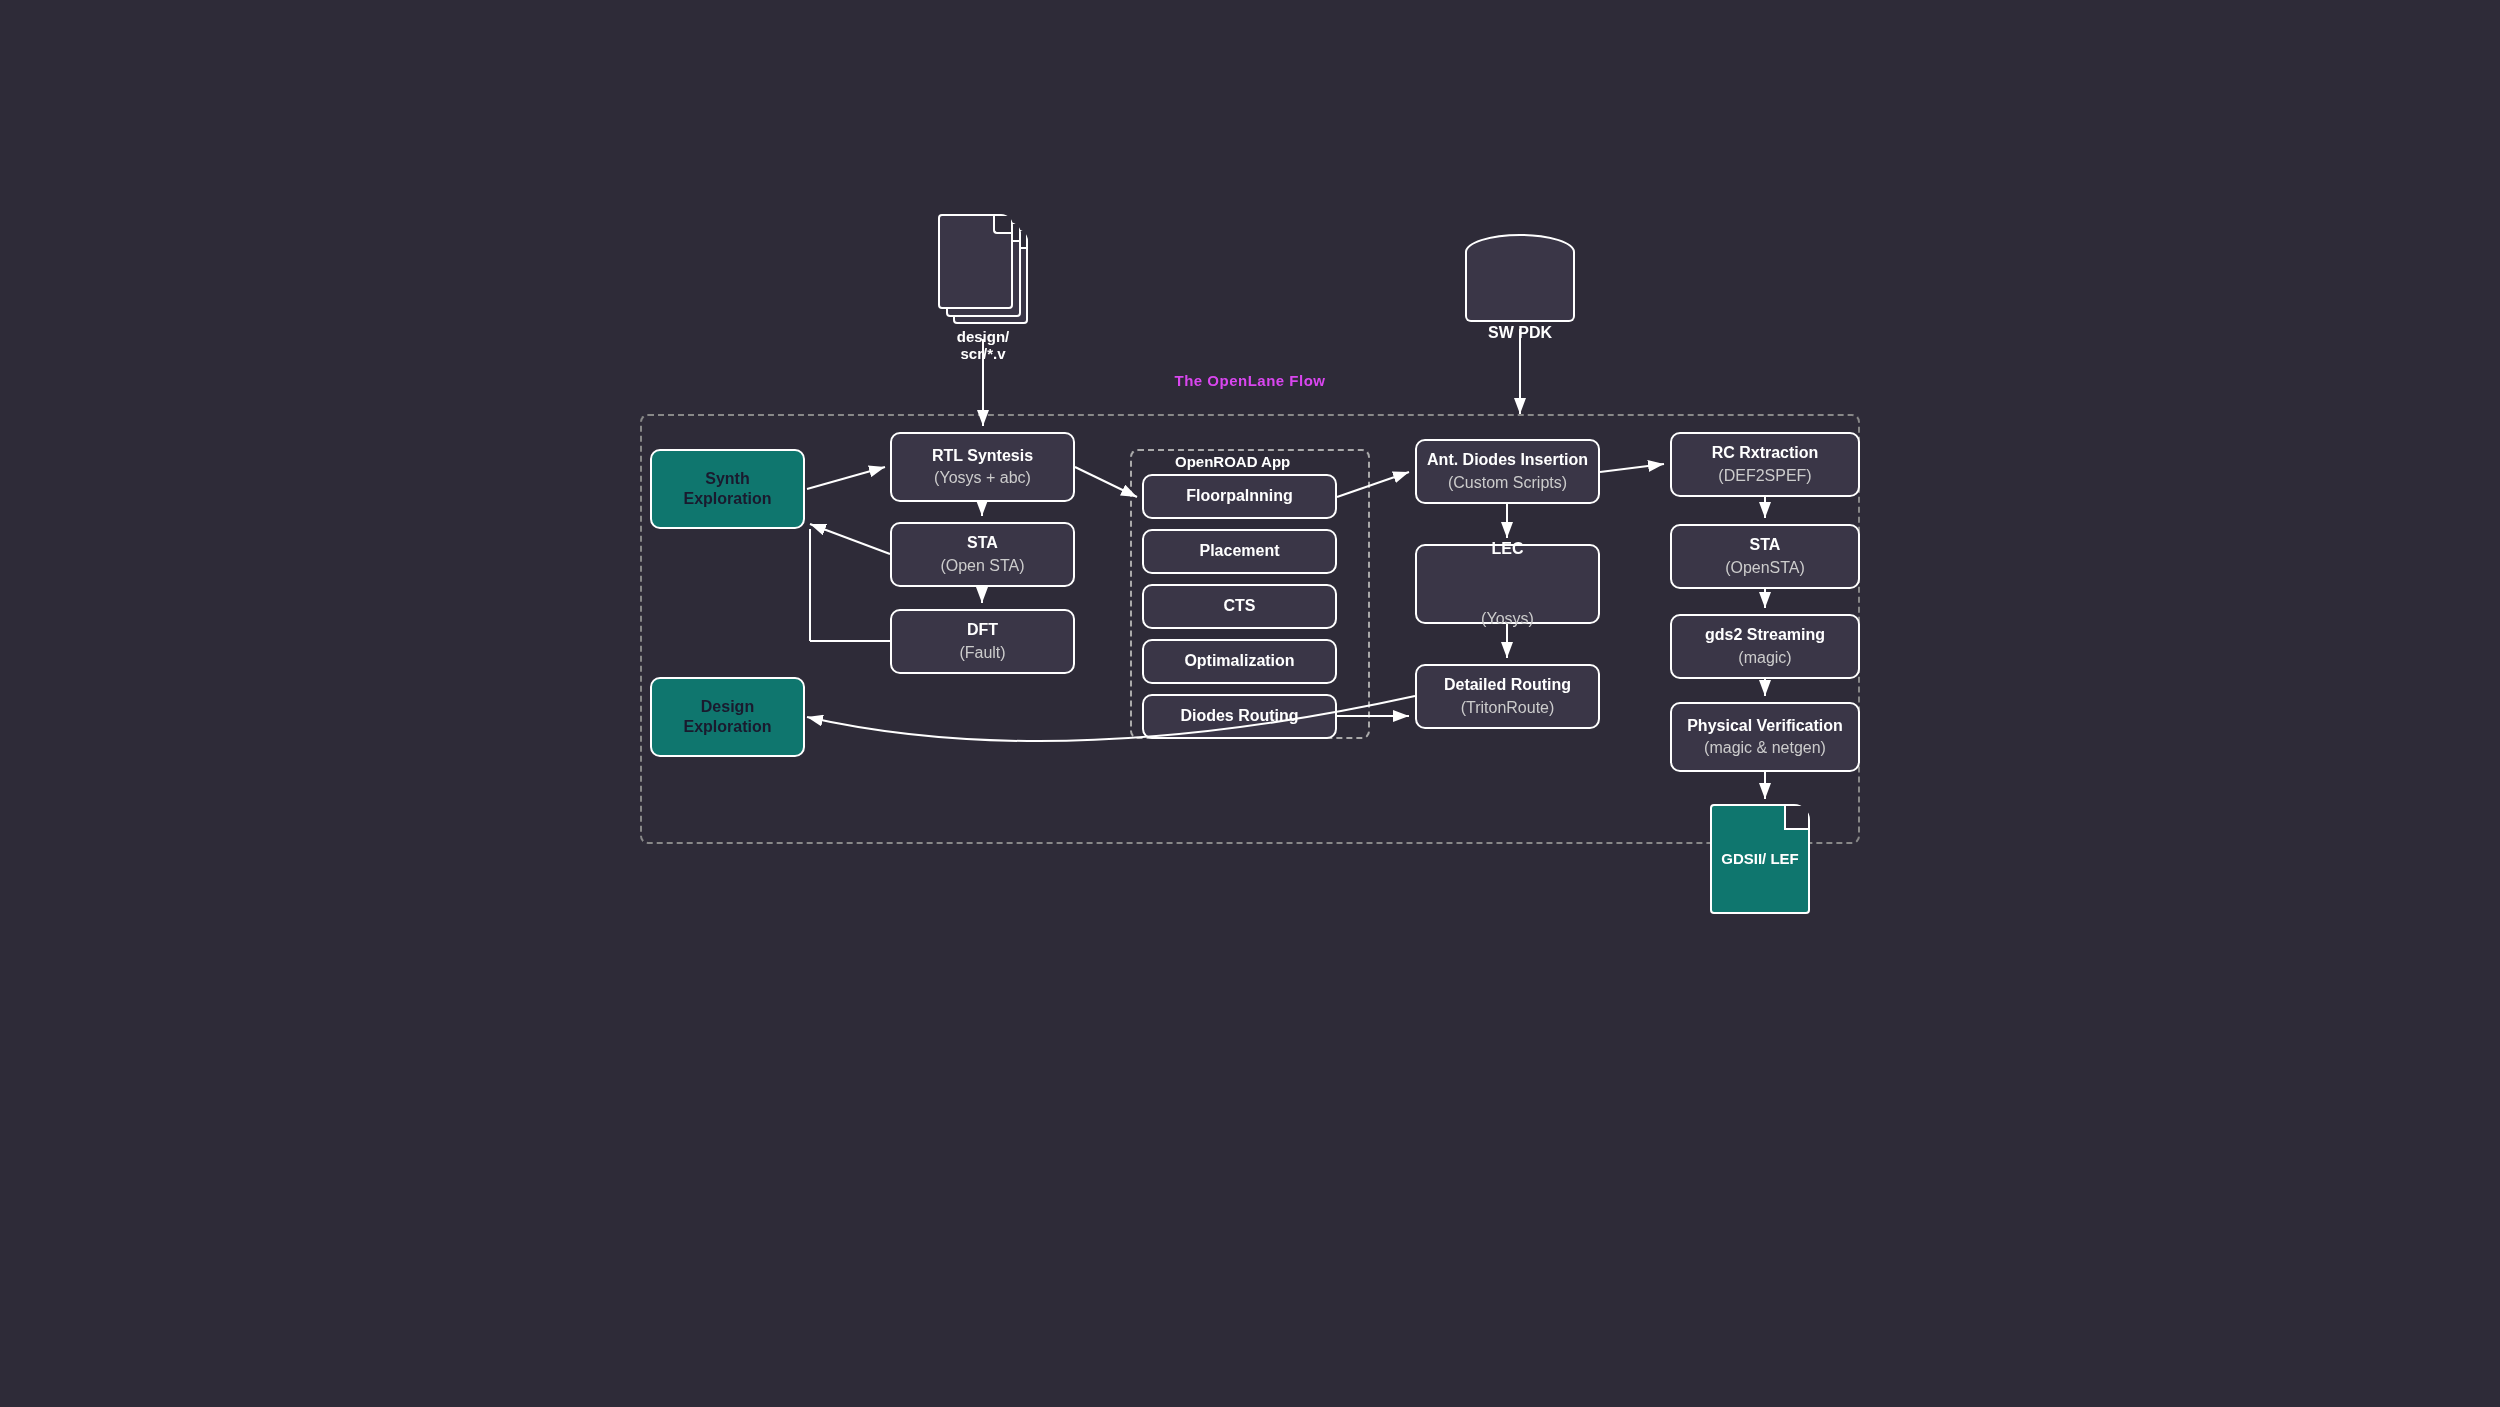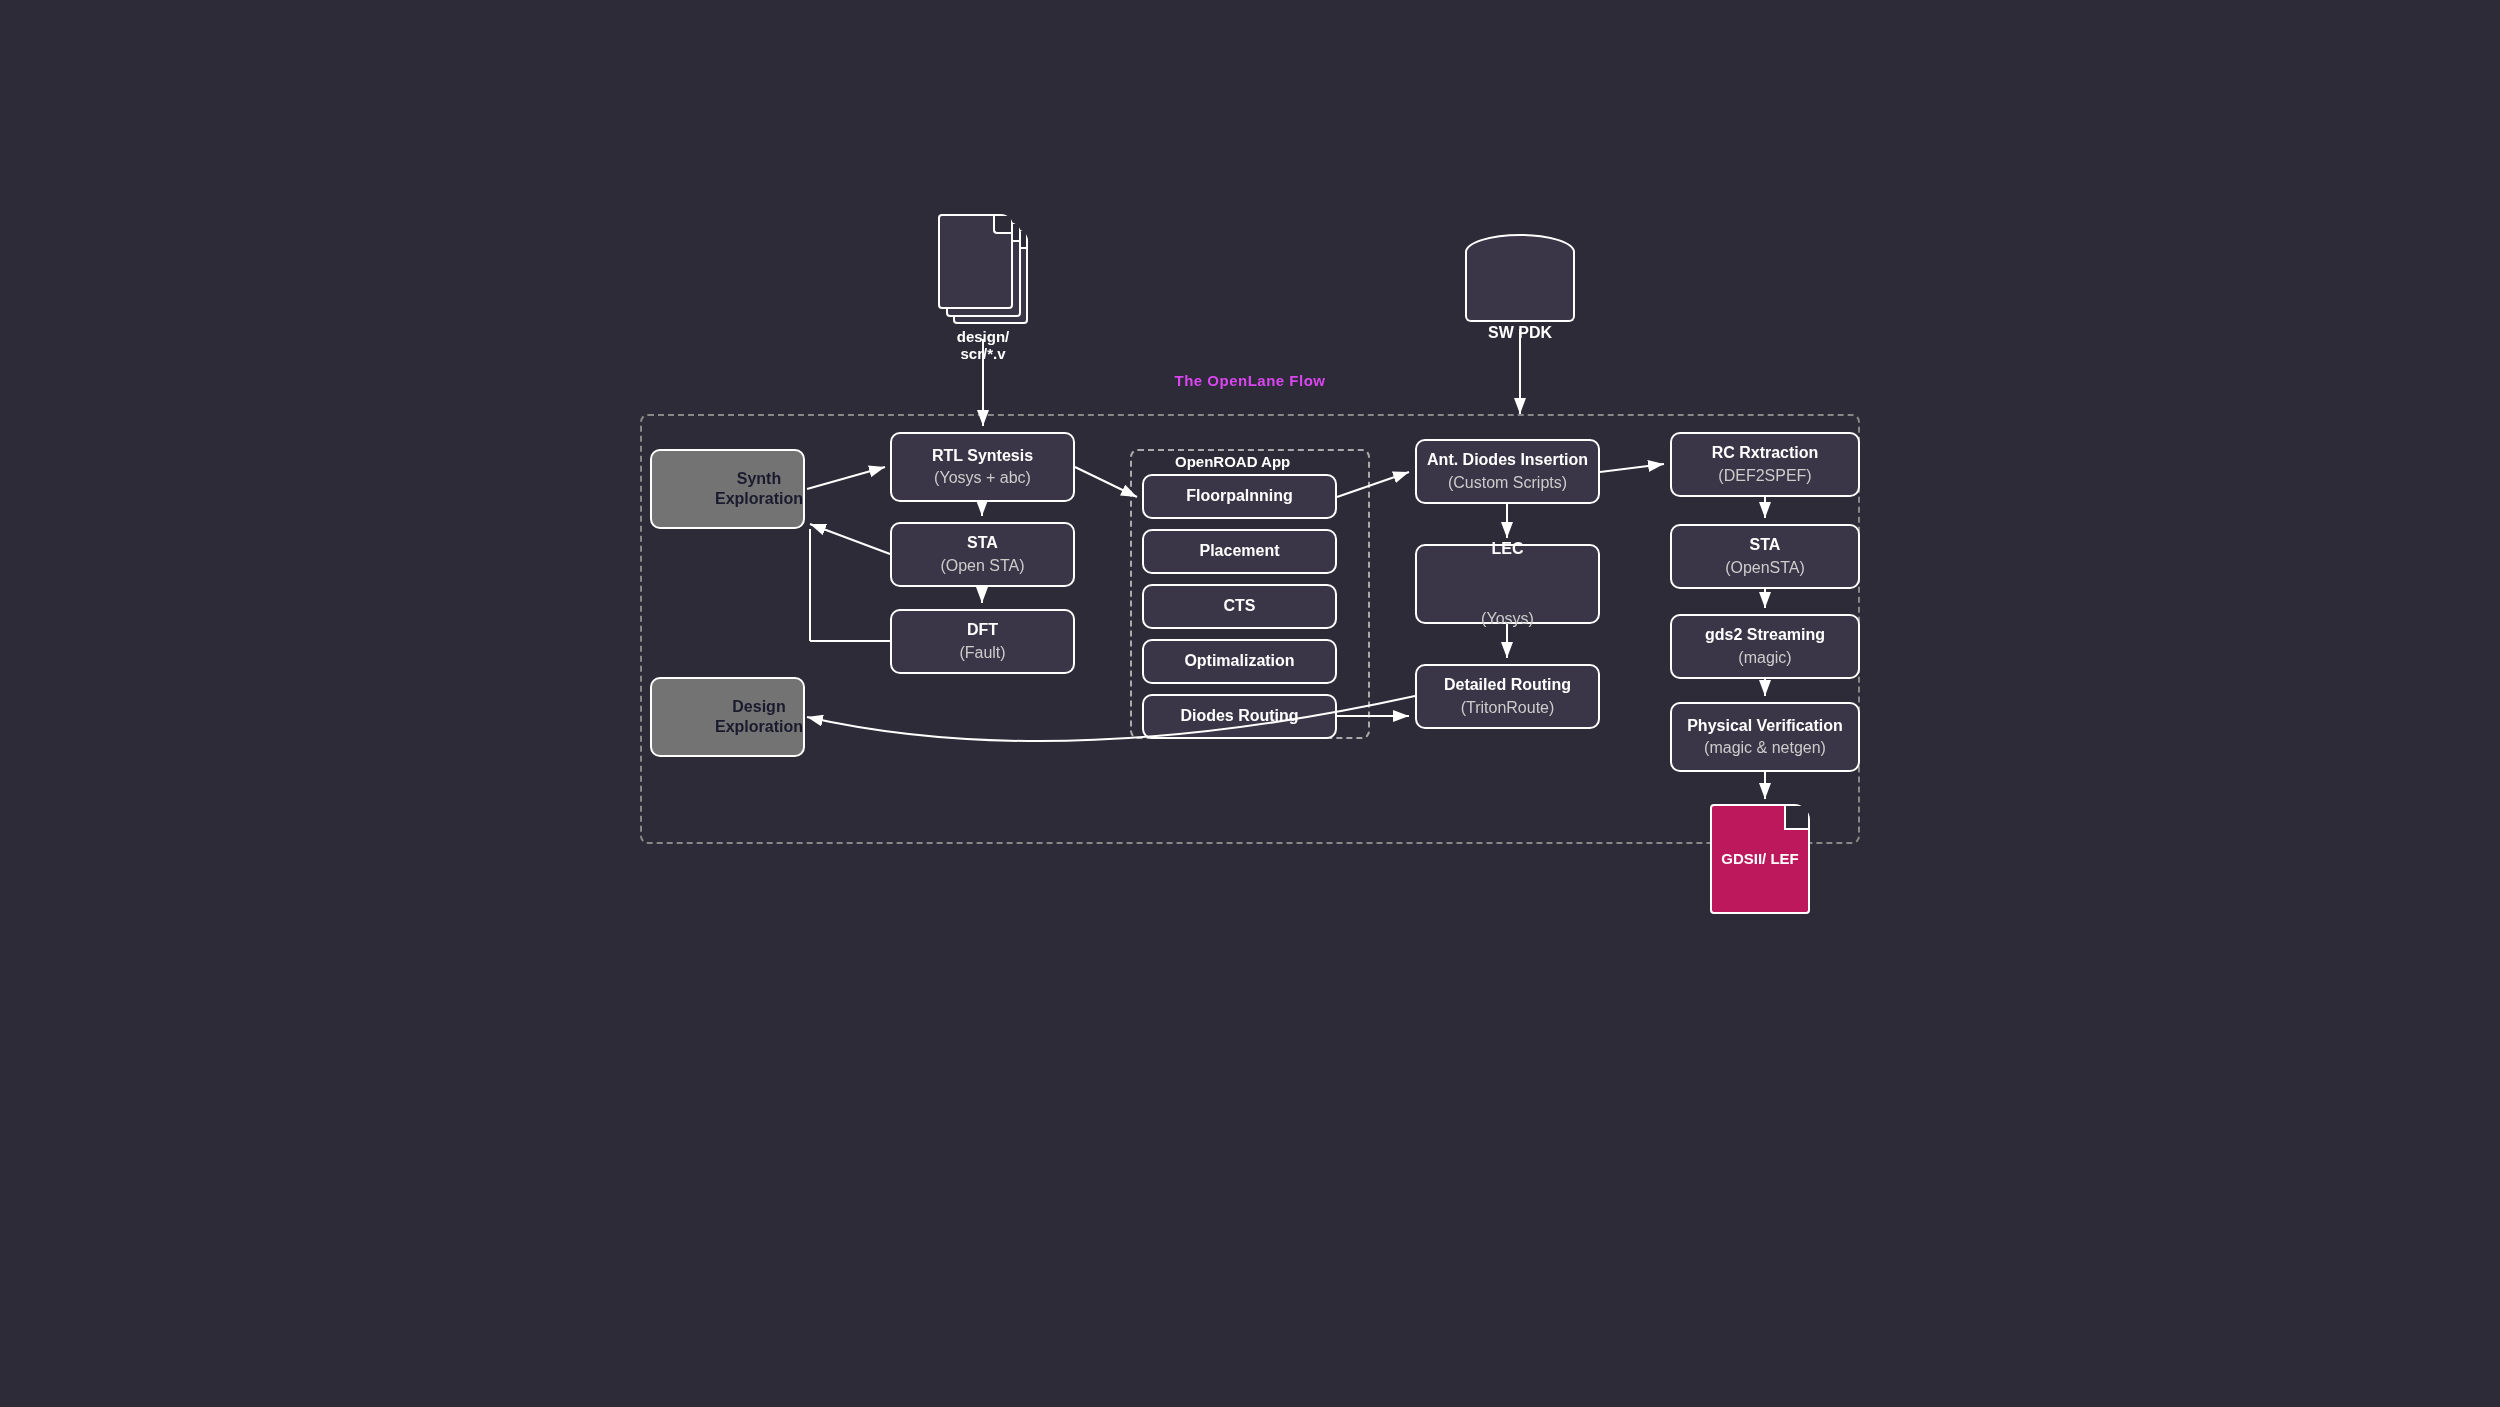--- a/index.html
+++ b/index.html
@@ -89,23 +89,22 @@
 
     .node .node-sub {
       font-size: 16px;
       color: #cccccc;
       margin-top: 3px;
       line-height: 1.2;
     }
 
     
     .node-white {
-      background: #737373;
+      background: #0f766e;
       color: #1a1a2e;
-      align-items: flex-end;
     }
 
     .node-white .node-title {
       color: #1a1a2e;
     }
 
     
     #synth-exploration {
       top: 295px;
       left: 90px;
@@ -324,21 +323,21 @@
       color: #ffffff;
     }
 
     
     .gdsii-file {
       position: absolute;
       top: 650px;
       left: 1150px;
       width: 100px;
       height: 110px;
-      background: #be185d;
+      background: #0f766e;
       border: 2.5px solid #ffffff;
       border-radius: 4px 16px 4px 4px;
       display: flex;
       align-items: center;
       justify-content: center;
     }
 
     .gdsii-file::after {
       content: '';
       position: absolute;

